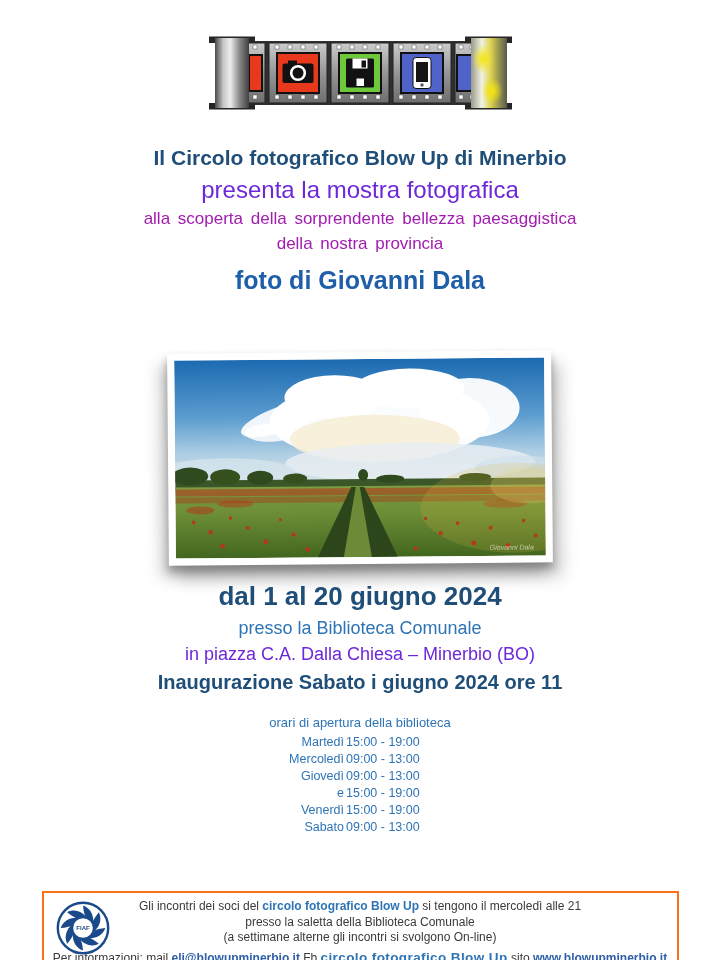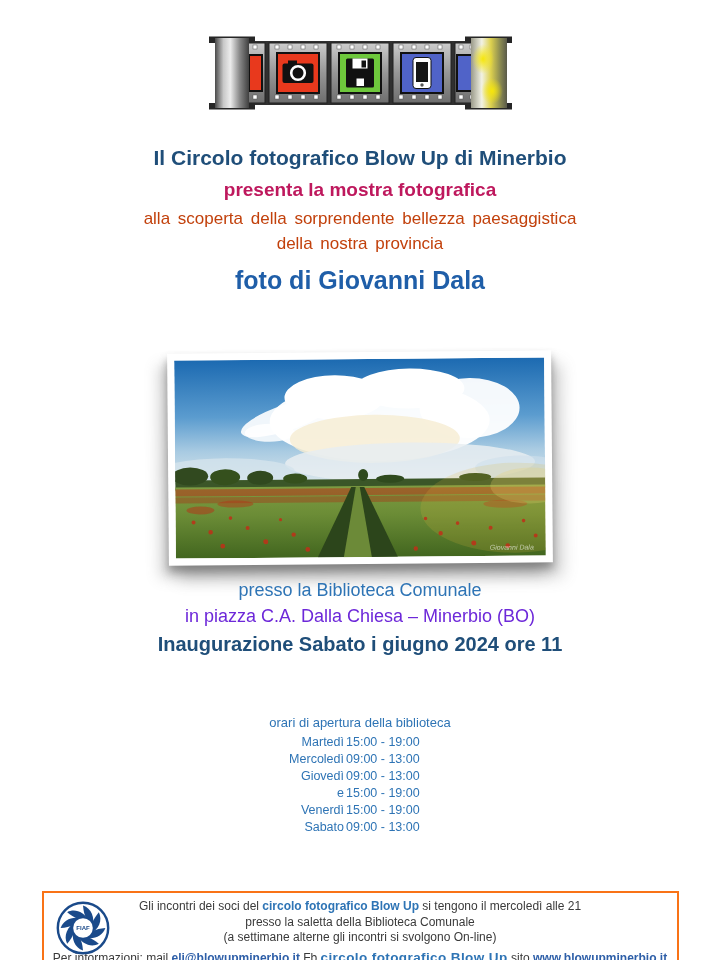--- a/index.html
+++ b/index.html
@@ -5,23 +5,23 @@
   * { margin:0; padding:0; box-sizing:border-box; }
   body { background:#fff; font-family:"Liberation Sans", sans-serif; }
   .page { position:relative; width:647px; height:960px; background:#fff; overflow:hidden; margin:0 auto; }
 
   
   .filmstrip-wrap { position:absolute; top:33px; left:0; right:0; text-align:center; }
 
   
   .titleblock { position:absolute; top:142px; left:0; right:0; text-align:center; }
   .t-line1 { font-size:21px; font-weight:bold; color:#1f4e79; line-height:32px; }
-  .t-line2 { font-size:19px; color:#be185d; line-height:32px;font-weight:bold; }
+  .t-line2 { font-size:24px; color:#6d28d9; line-height:32px; }
   .t-title { font-size:25px; font-weight:bold; color:#2163ae; line-height:38px; }
-  .t-sub   { font-size:17px; color:#c2410c; line-height:25px; word-spacing:3px; }
+  .t-sub   { font-size:17px; color:#a21caf; line-height:25px; word-spacing:3px; }
   .t-author{ font-size:25px; font-weight:bold; color:#1f5ea8; line-height:40px; margin-top:4px; }
 
   
   .photo { position:absolute; top:352px; left:50%;
            transform:translateX(-50%) rotate(-0.5deg);
            background:#fff; padding:7px; width:384px; height:212px;
            box-shadow: 0 6px 9px rgba(70,70,70,.45), 9px 14px 16px rgba(100,100,100,.32), -9px 12px 14px rgba(100,100,100,.28); }
   .photo svg { display:block; }
 
   
@@ -259,20 +259,21 @@
 
       <g>
         <polygon points="176,128 189,128 222,198 142,198" fill="#2c451b"></polygon>
         <polygon points="180.5,128 184.5,128 196,198 168,198" fill="#6c8a38"></polygon>
       </g>
       <text x="358" y="192" text-anchor="end" font-size="7" font-style="italic" fill="#ffffff" opacity=".6">Giovanni Dala</text>
     </svg>
   </div>
 
   <div class="eventblock">
+    <div class="e-dates">dal 1 al 20 giugno 2024</div>
     <div class="e-venue">presso la Biblioteca Comunale</div>
     <div class="e-address">in piazza C.A. Dalla Chiesa – Minerbio (BO)</div>
     <div class="e-opening">Inaugurazione Sabato i giugno 2024 ore 11</div>
   </div>
 
   <div class="hoursblock">
     <div class="h-title">orari di apertura della biblioteca</div>
     <div class="h-grid">
       <div class="h-day">Martedì</div>
       <div class="h-time">15:00 - 19:00</div>

